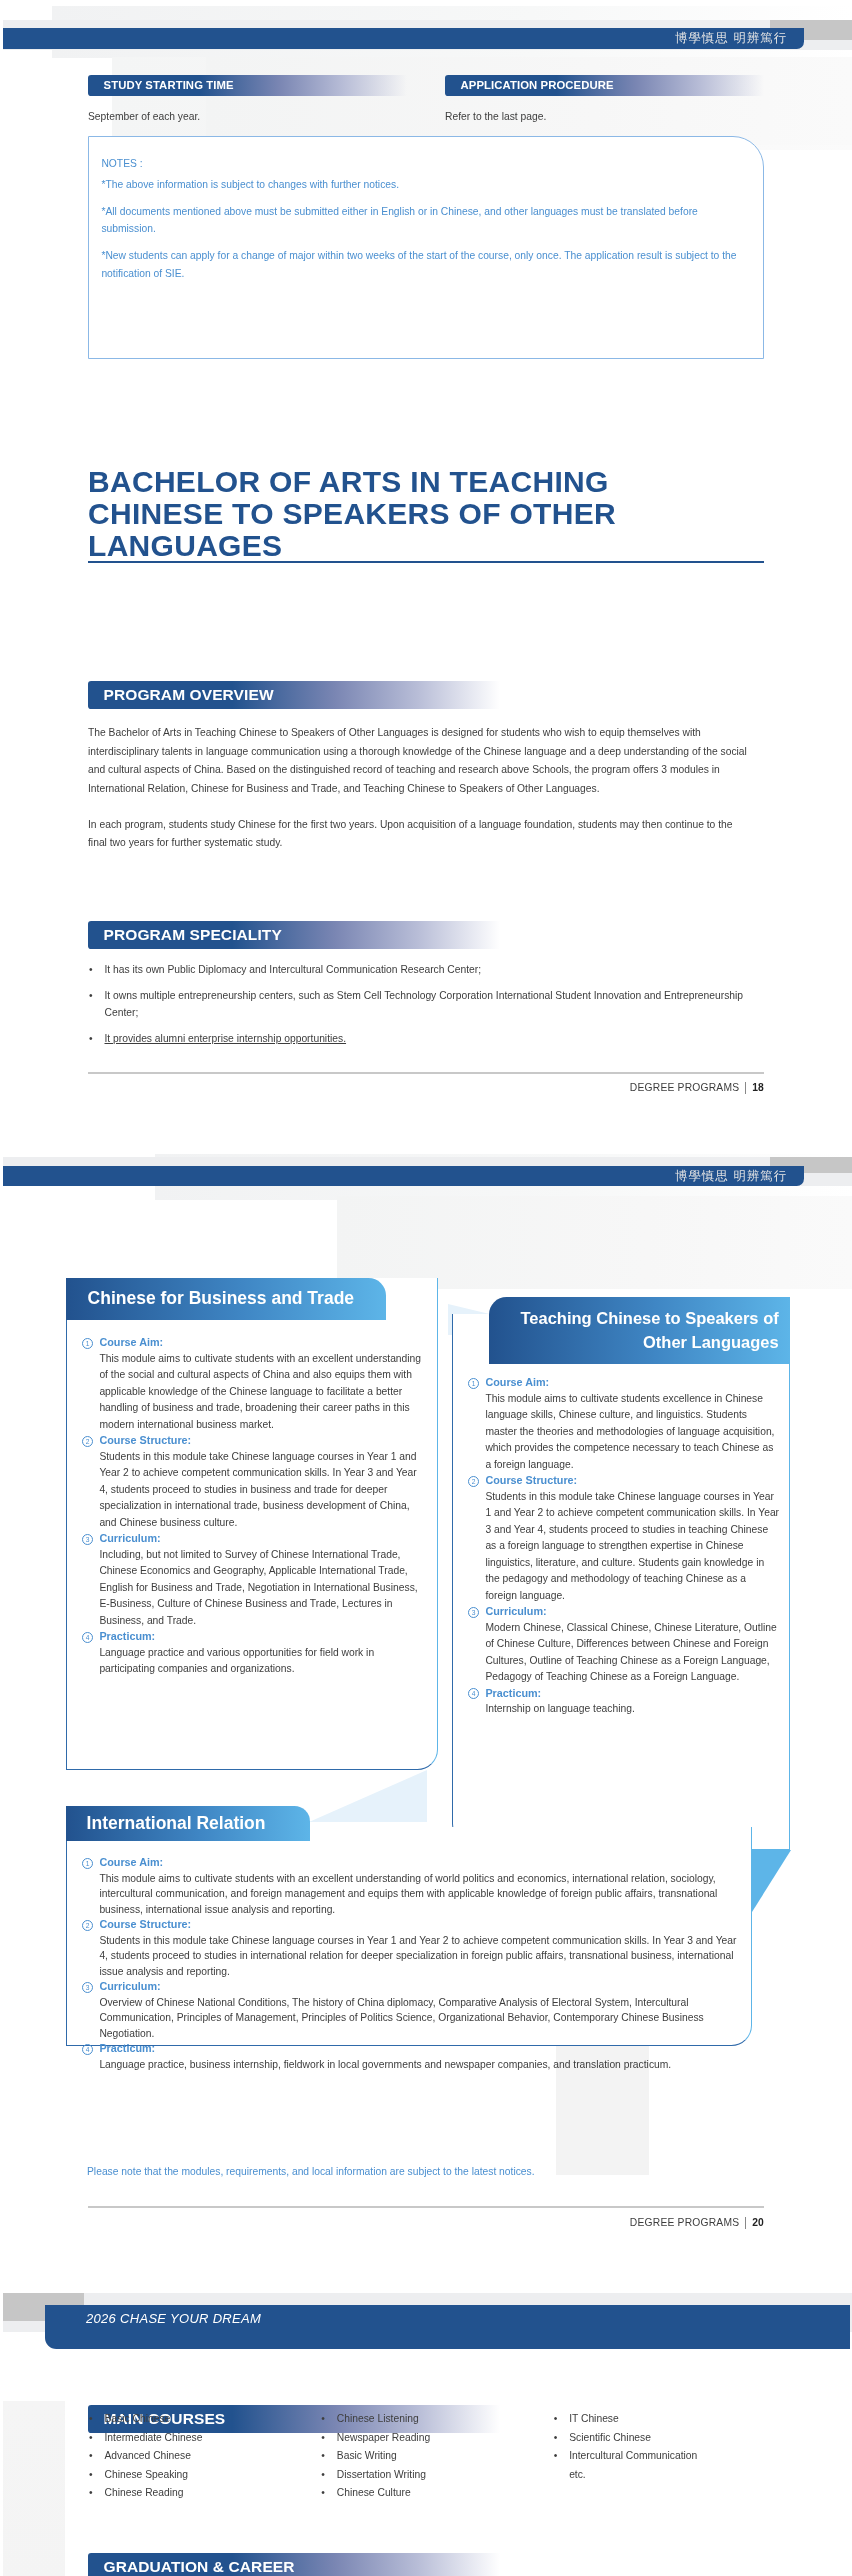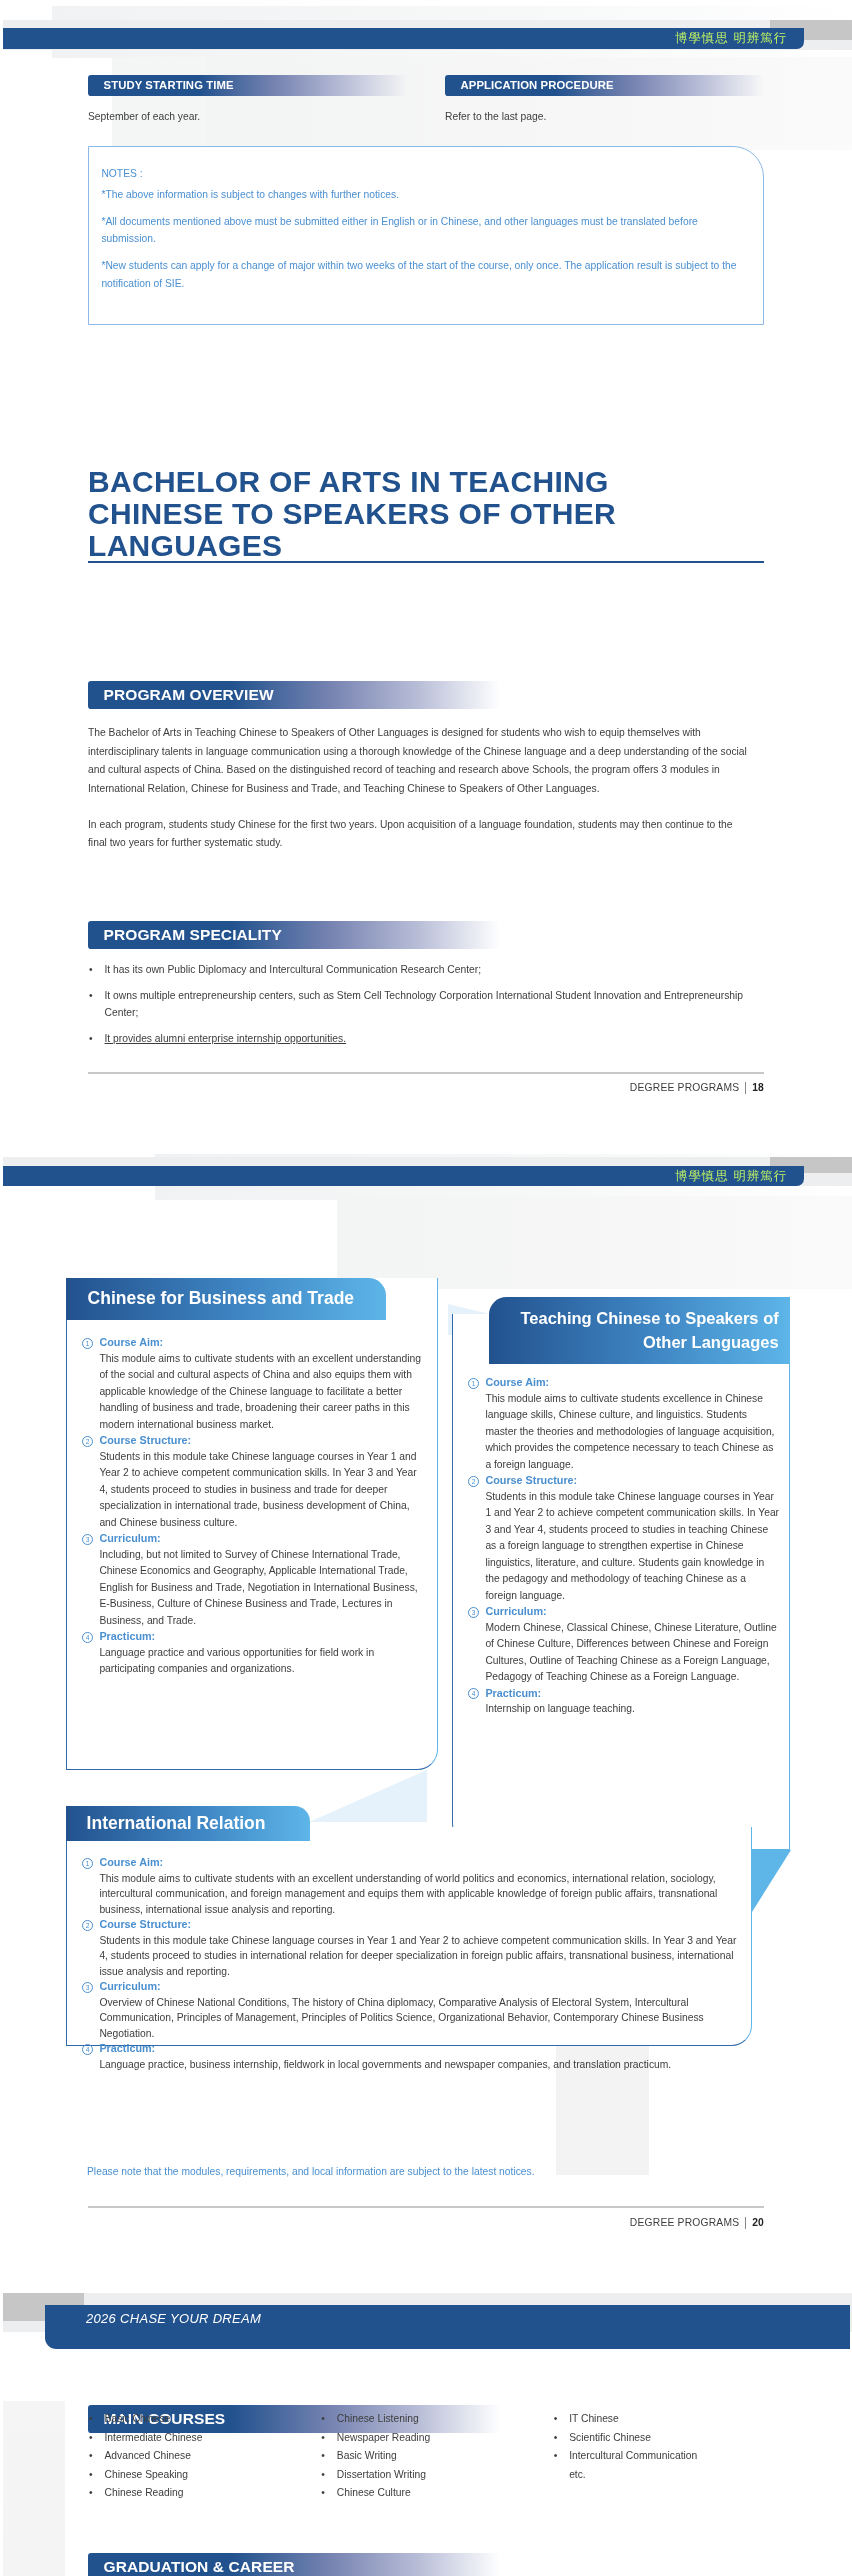--- a/index.html
+++ b/index.html
@@ -4,21 +4,21 @@
 <style>
   * { box-sizing: border-box; margin: 0; padding: 0; }
   html, body { width: 852px; background: #ffffff; }
   body { font-family: "Liberation Sans", "DejaVu Sans", sans-serif; color: #3a3a3a; position: relative; height: 3417px; overflow: hidden; }
 
   
   .bgpanel { position: absolute; background: linear-gradient(90deg, #f1f2f3 0%, #f7f8f8 60%, rgba(255,255,255,0) 100%); }
   .topbar-grey { position: absolute; background: #edeef0; }
   .topbar-grey2 { position: absolute; background: #c6c6c6; }
   .topbar { position: absolute; background: #22528e; }
-  .motto { position: absolute; color: #bef264; font-family: "DejaVu Serif", serif; font-size: 13.4px; letter-spacing: 1px; }
+  .motto { position: absolute; color: #e5e5e5; font-family: "DejaVu Serif", serif; font-size: 13.4px; letter-spacing: 1px; }
   .chase { position: absolute; color: #ffffff; font-size: 13px; letter-spacing: 0.3px; }
 
   
   .sec-head { position: absolute; height: 28px; border-radius: 3.1px 0 0 3.1px;
     background: linear-gradient(90deg, #22528e 0%, #22528e 35%, #7a86b3 60%, #b8bdd7 80%, rgba(255,255,255,0) 100%);
     color: #fff; font-weight: bold; font-size: 15.5px; line-height: 28px; padding-left: 15.5px; letter-spacing: 0.1px; }
 
   .body-text { position: absolute; font-size: 11.3px; line-height: 19px; color: #3d3d3d; }
   .blue-text { color: #4a8fd0; }
 
@@ -64,21 +64,21 @@
   <div class="topbar-grey2" style="left:770px; top:19.6px; width:82px; height:20.6px;"></div>
   <div class="topbar" style="left:2.6px; top:28px; width:801px; height:21px; border-bottom-right-radius:7.2px;">
     <span class="motto" style="right:16.5px; top:2.1px; font-size:12.4px;">博學慎思 明辨篤行</span>
   </div>
 
   <div class="sec-head" style="left:88px; top:75px; width:319px; height:20.6px; line-height:20.6px; font-size:11.3px;">STUDY STARTING TIME</div>
   <div class="sec-head" style="left:445px; top:75px; width:319px; height:20.6px; line-height:20.6px; font-size:11.3px;">APPLICATION PROCEDURE</div>
   <div class="body-text" style="left:88px; top:107px; font-size:10.3px;">September of each year.</div>
   <div class="body-text" style="left:445px; top:107px; font-size:10.3px;">Refer to the last page.</div>
 
-  <div class="notes-box" style="top:146px; height:179px;">
+  <div class="notes-box" style="top:136px; height:223px;">
     <div class="n-title" style="font-size:10.3px;">NOTES :</div>
     <p style="font-size:10.3px; line-height:17.5px; margin-bottom:9.3px;">*The above information is subject to changes with further notices.</p>
     <p style="font-size:10.3px; line-height:17.5px; margin-bottom:9.3px;">*All documents mentioned above must be submitted either in English or in Chinese, and other languages must be translated before submission.</p>
     <p style="font-size:10.3px; line-height:17.5px; margin-bottom:9.3px;">*New students can apply for a change of major within two weeks of the start of the course, only once. The application result is subject to the notification of SIE.</p>
   </div>
 
   <div class="big-title" style="top:466px; font-size:30px; line-height:32px;">BACHELOR OF ARTS IN TEACHING CHINESE TO SPEAKERS OF OTHER LANGUAGES</div>
   <div class="rule-blue" style="left:88px; top:561px; width:676px;"></div>
 
   <div class="sec-head" style="left:88px; top:681px; width:412px; height:28px;">PROGRAM OVERVIEW</div>

